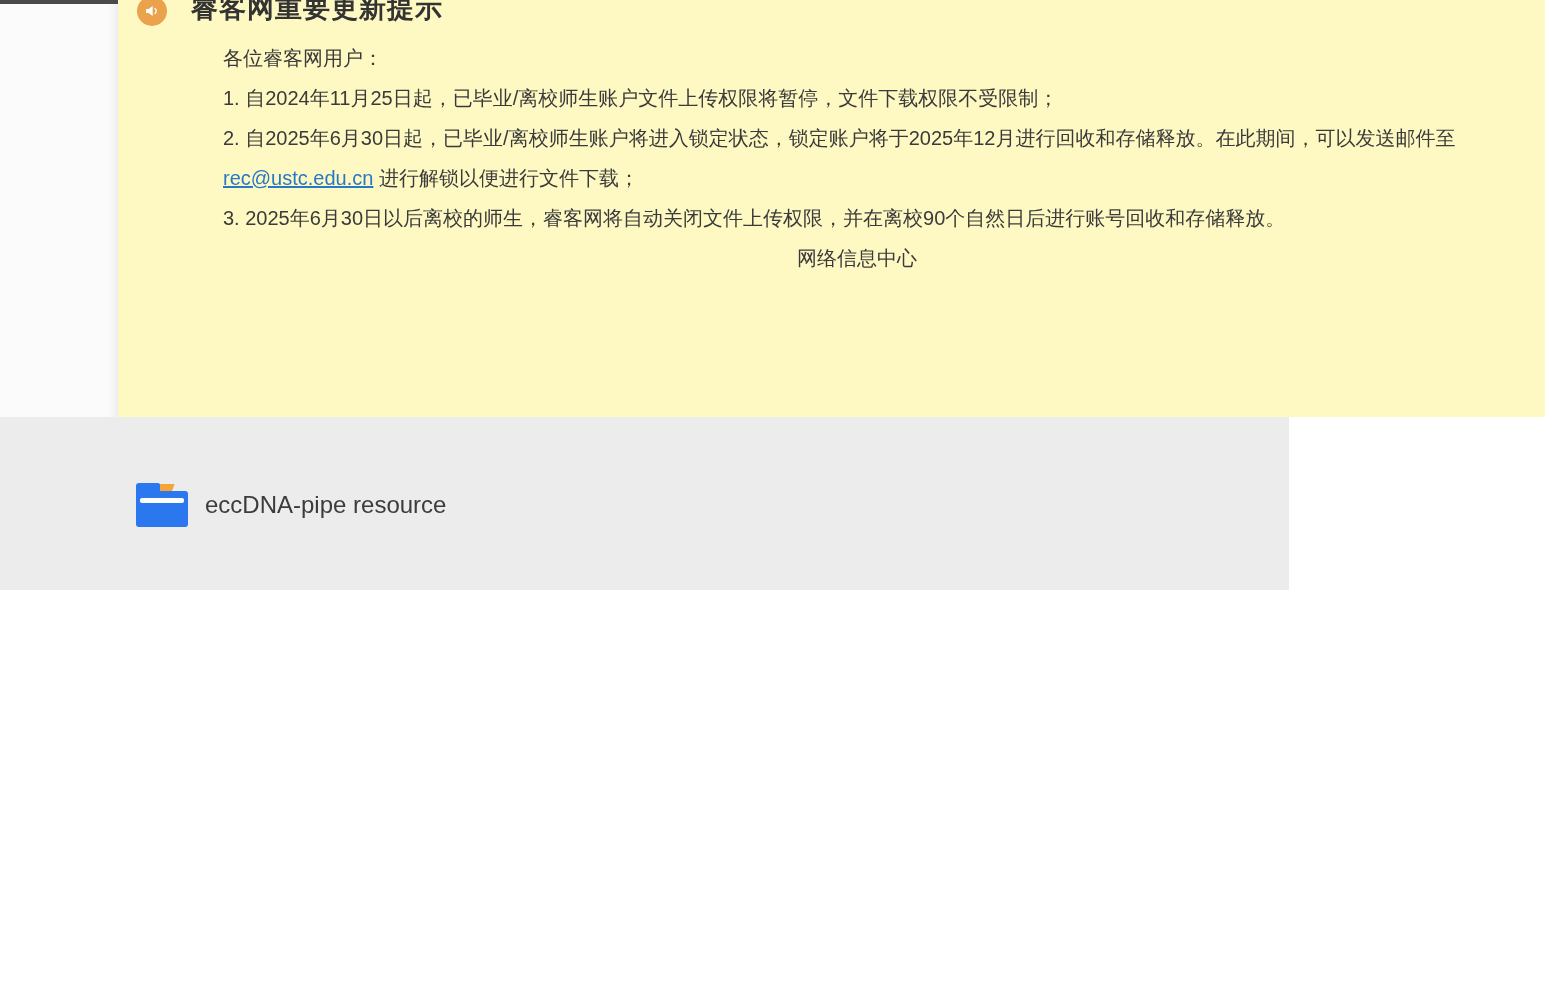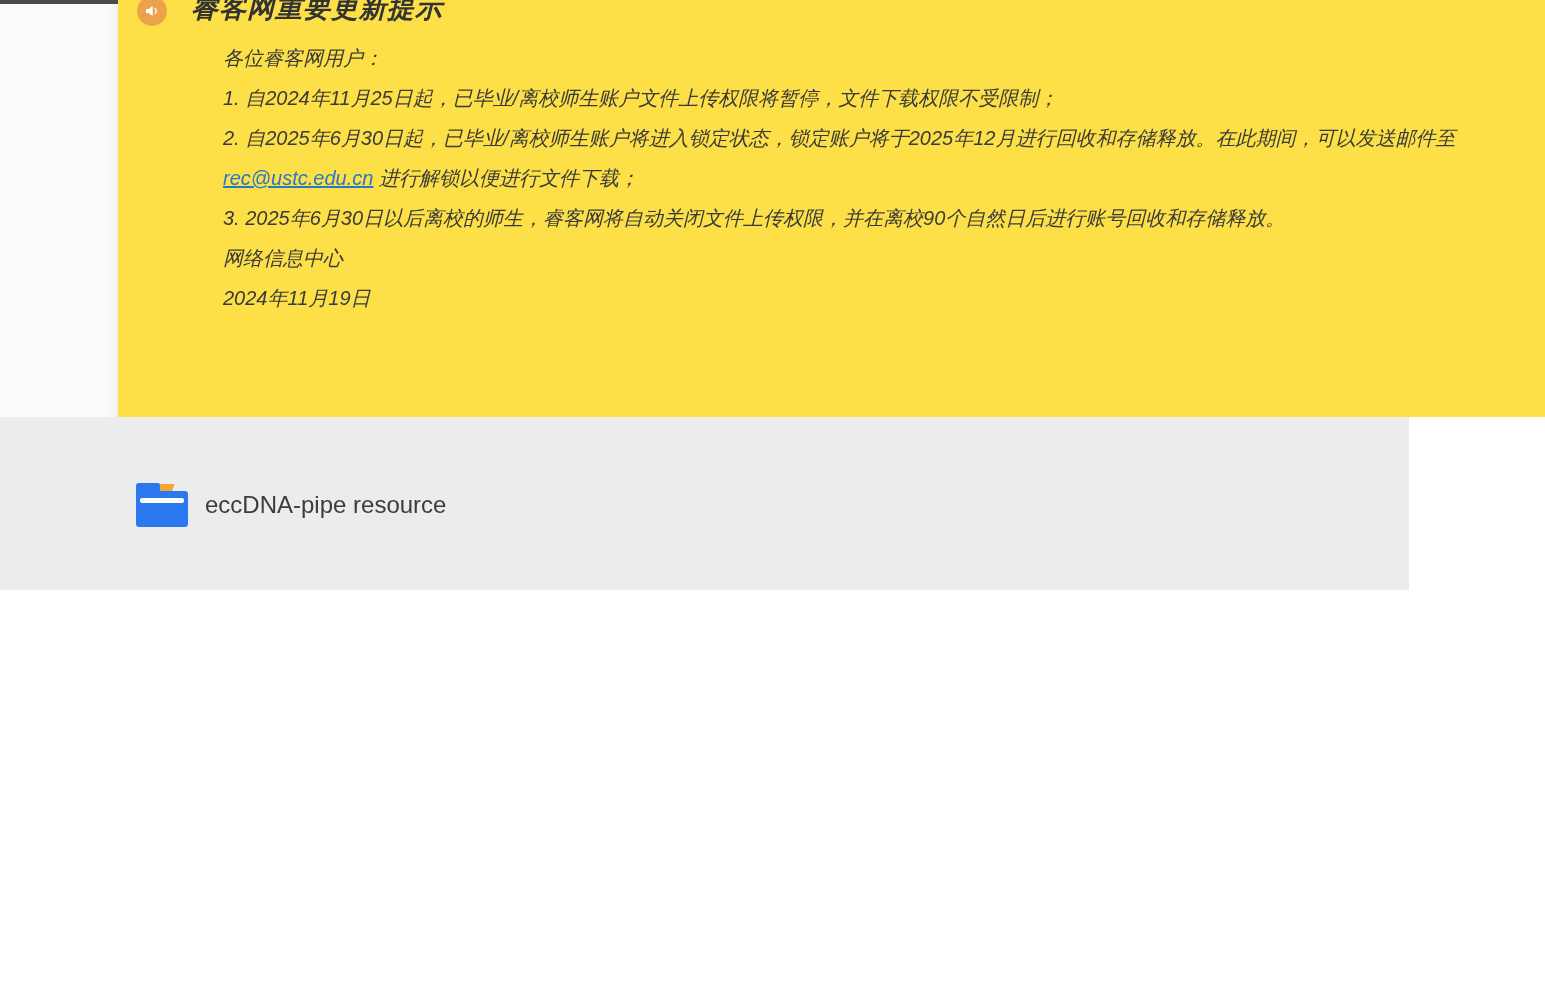--- a/index.html
+++ b/index.html
@@ -4,32 +4,32 @@
 <style>
   * { margin:0; padding:0; box-sizing:border-box; }
   html,body { width:1545px; height:999px; overflow:hidden; background:#fff;
               font-family:"Liberation Sans","DejaVu Sans",sans-serif; color:#383838; }
   .abs { position:absolute; }
 
   
   .top-strip { left:0; top:0; width:119px; height:4px; background:#4a4a4c; }
   .left-col  { left:0; top:4px; width:118px; height:413px; background:#fbfbfb;
                box-shadow: inset -12px 0 10px -9px rgba(0,0,0,.07); }
-  .announcement { left:118px; top:0; width:1427px; height:417px; background:#fde047;font-style:italic; }
+  .announcement { left:118px; top:0; width:1427px; height:417px; background:#fef9c3; }
   .ann-icon { left:19px; top:-4px; width:30px; height:30px; border-radius:50%;
               background:#eba24d; display:flex; align-items:center; justify-content:center; }
   .ann-title { left:73px; top:-9px; font-size:27px; font-weight:bold; letter-spacing:1px;
                color:#333; line-height:34px; white-space:nowrap; }
   .ann-body { left:73px; top:38px; width:1300px; font-size:20px; line-height:40px; color:#3a3a3a; }
   .ann-body p { word-break:break-word;margin-left:32px; }
   .email-link { color:#2878c8; text-decoration:underline; cursor:pointer; }
-  .sig { text-align:left; }
+  .sig { text-align:center; }
 
   
-  .folder-band { left:0; top:417px; width:1409px; height:173px; background:#ececec; }
+  .folder-band { left:0; top:417px; width:1289px; height:173px; background:#ececec; }
   .folder-ic { left:136px; top:66px; width:52px; height:44px; }
   .f-tab   { left:0; top:0; width:24px; height:10px; background:#2b77f0; border-radius:3px 2px 0 0; }
   .f-notch { left:21px; top:1px; width:16px; height:9px; background:#f6a43a; transform:skewX(-20deg); border-radius:1px; }
   .f-body  { left:0; top:8px; width:52px; height:36px; background:#2b77f0; border-radius:2px 3px 3px 3px; }
   .f-stripe{ left:4px; top:15px; width:44px; height:5px; background:#fff; border-radius:2px; }
   .folder-name { left:205px; top:88px; transform:translateY(-50%); font-size:24px; color:#3c3c3c; white-space:nowrap; }
 
   
   .browser { left:0; top:590px; width:1545px; height:409px; background:#fff; }
 </style>
@@ -46,21 +46,20 @@
       <path d="M16.5 8.2a5.4 5.4 0 0 1 0 7.6" stroke="#fff" stroke-width="1.9" fill="none" stroke-linecap="round"></path>
     </svg>
   </div>
   <h1 class="abs ann-title">睿客网重要更新提示</h1>
   <div class="abs ann-body">
     <p>各位睿客网用户：</p>
     <p>1. 自2024年11月25日起，已毕业/离校师生账户文件上传权限将暂停，文件下载权限不受限制；</p>
     <p><span>2. 自2025年6月30日起，已毕业/离校师生账户将进入锁定状态，锁定账户将于2025年12月进行回收和存储释放。在此期间，可以发送邮件至 </span><a class="email-link">rec@ustc.edu.cn</a><span> 进行解锁以便进行文件下载；</span></p>
     <p>3. 2025年6月30日以后离校的师生，睿客网将自动关闭文件上传权限，并在离校90个自然日后进行账号回收和存储释放。</p>
     <p class="sig">网络信息中心</p>
-    <p class="sig">2024年11月19日</p>
   </div>
 </section>
 
 <section class="abs folder-band">
   <div class="abs folder-ic">
     <i class="abs f-notch"></i>
     <i class="abs f-tab"></i>
     <i class="abs f-body"></i>
     <i class="abs f-stripe"></i>
   </div>

